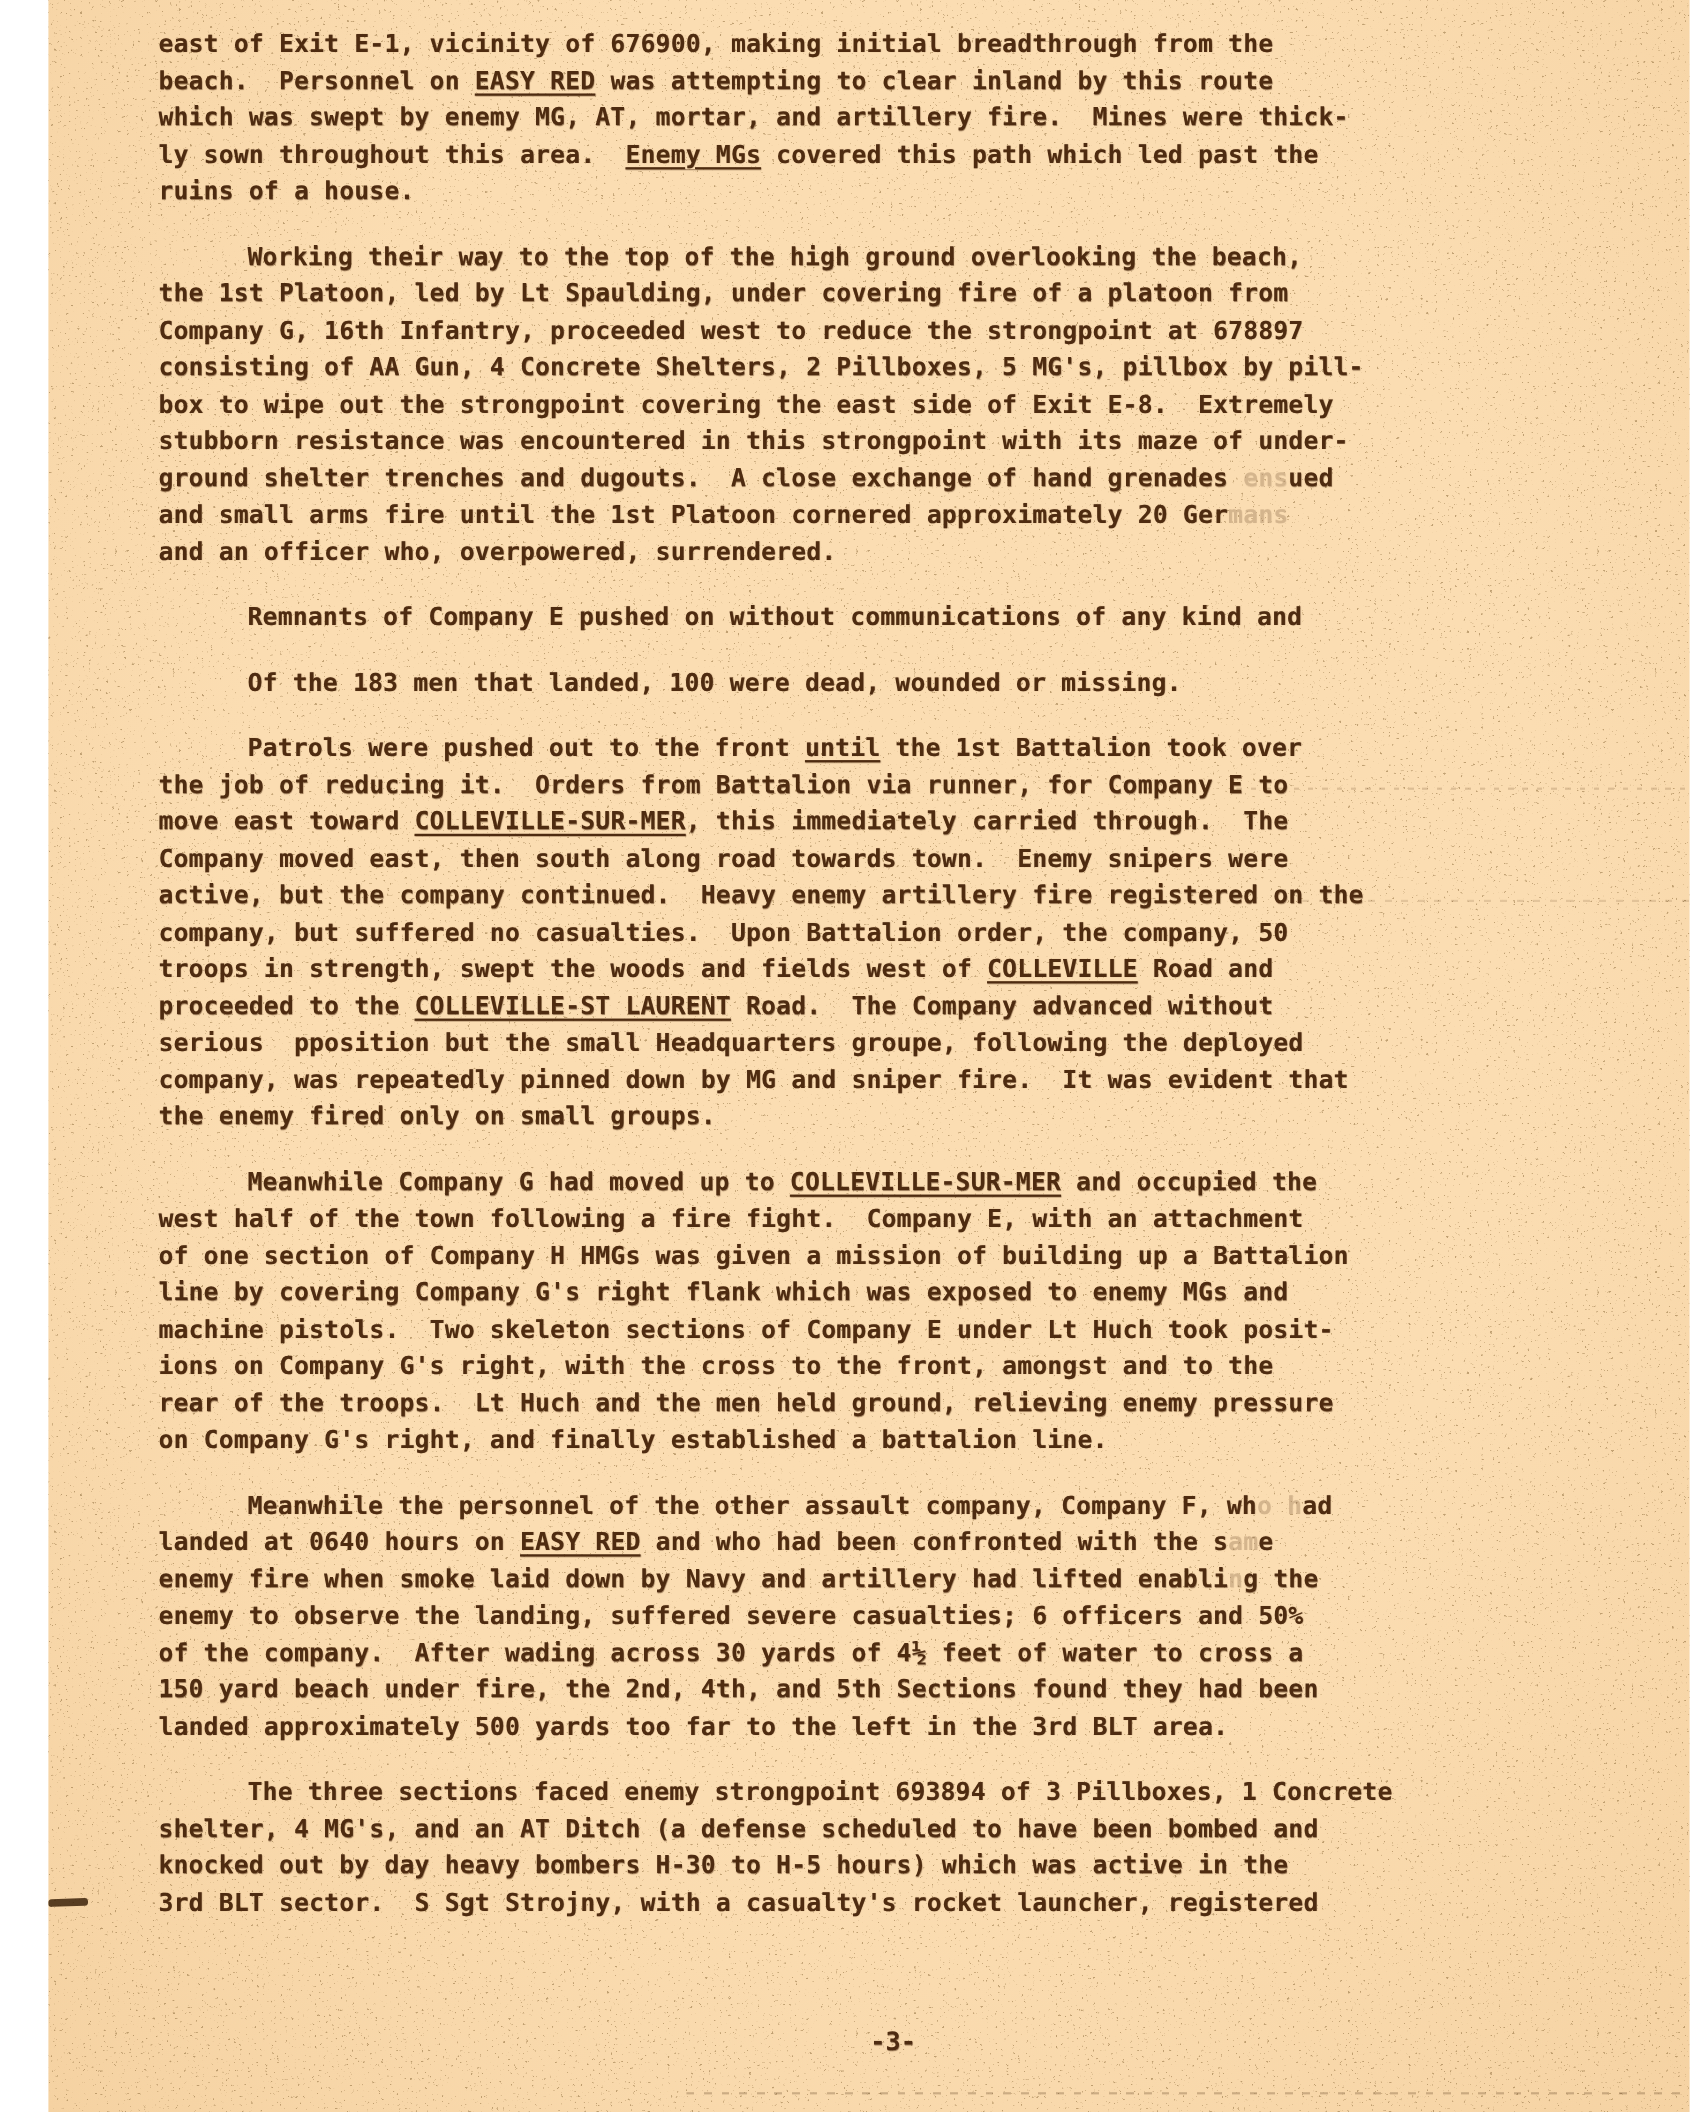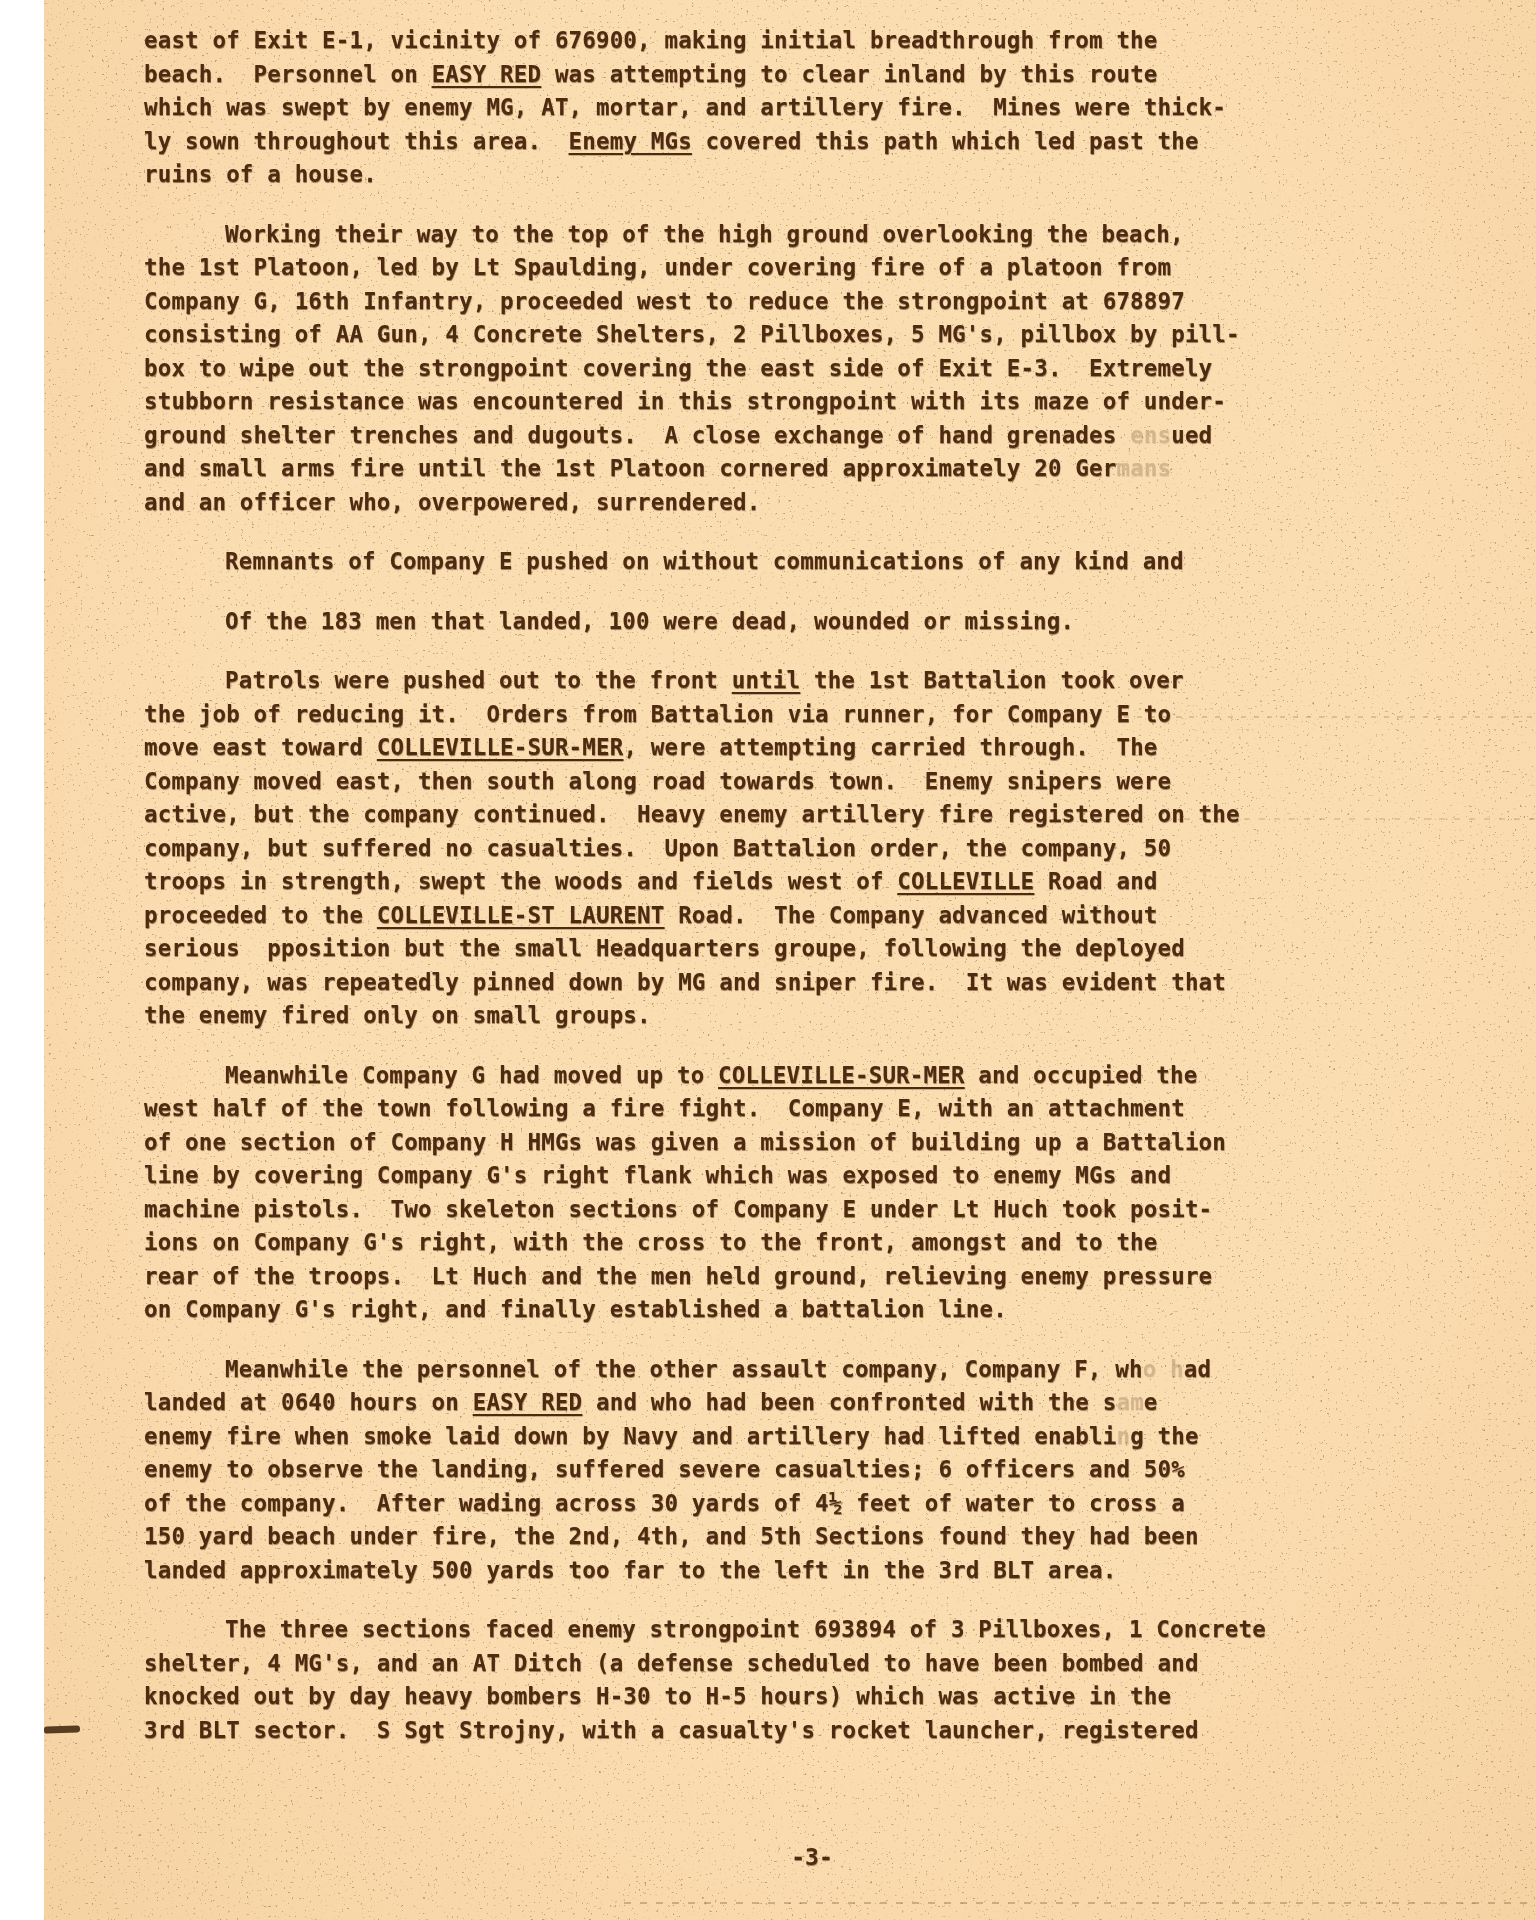--- a/index.html
+++ b/index.html
@@ -98,36 +98,36 @@
         <div class="line"><span>beach.  Personnel on </span><span class="u">EASY RED</span><span> was attempting to clear inland by this route</span></div>
         <div class="line"><span>which was swept by enemy MG, AT, mortar, and artillery fire.  Mines were thick-</span></div>
         <div class="line"><span>ly sown throughout this area.  </span><span class="u">Enemy MGs</span><span> covered this path which led past the</span></div>
         <div class="line"><span>ruins of a house.</span></div>
       </div>
       <div class="paragraph indent">
         <div class="line"><span>Working their way to the top of the high ground overlooking the beach,</span></div>
         <div class="line"><span>the 1st Platoon, led by Lt Spaulding, under covering fire of a platoon from</span></div>
         <div class="line"><span>Company G, 16th Infantry, proceeded west to reduce the strongpoint at 678897</span></div>
         <div class="line"><span>consisting of AA Gun, 4 Concrete Shelters, 2 Pillboxes, 5 MG's, pillbox by pill-</span></div>
-        <div class="line"><span>box to wipe out the strongpoint covering the east side of Exit E-3.  Extremely</span></div>
+        <div class="line"><span>box to wipe out the strongpoint covering the east side of Exit E-8.  Extremely</span></div>
         <div class="line"><span>stubborn resistance was encountered in this strongpoint with its maze of under-</span></div>
         <div class="line"><span>ground shelter trenches and dugouts.  A close exchange of hand grenades </span><span class="f">ens</span><span>ued</span></div>
         <div class="line"><span>and small arms fire until the 1st Platoon cornered approximately 20 Ger</span><span class="f">mans</span></div>
         <div class="line"><span>and an officer who, overpowered, surrendered.</span></div>
       </div>
       <div class="paragraph indent">
         <div class="line"><span>Remnants of Company E pushed on without communications of any kind and</span></div>
       </div>
       <div class="paragraph indent">
         <div class="line"><span>Of the 183 men that landed, 100 were dead, wounded or missing.</span></div>
       </div>
       <div class="paragraph indent">
         <div class="line"><span>Patrols were pushed out to the front </span><span class="u">until</span><span> the 1st Battalion took over</span></div>
         <div class="line"><span>the job of reducing it.  Orders from Battalion via runner, for Company E to</span></div>
-        <div class="line"><span>move east toward </span><span class="u">COLLEVILLE-SUR-MER</span><span>, were attempting carried through.  The</span></div>
+        <div class="line"><span>move east toward </span><span class="u">COLLEVILLE-SUR-MER</span><span>, this immediately carried through.  The</span></div>
         <div class="line"><span>Company moved east, then south along road towards town.  Enemy snipers were</span></div>
         <div class="line"><span>active, but the company continued.  Heavy enemy artillery fire registered on the</span></div>
         <div class="line"><span>company, but suffered no casualties.  Upon Battalion order, the company, 50</span></div>
         <div class="line"><span>troops in strength, swept the woods and fields west of </span><span class="u">COLLEVILLE</span><span> Road and</span></div>
         <div class="line"><span>proceeded to the </span><span class="u">COLLEVILLE-ST LAURENT</span><span> Road.  The Company advanced without</span></div>
         <div class="line"><span>serious  pposition but the small Headquarters groupe, following the deployed</span></div>
         <div class="line"><span>company, was repeatedly pinned down by MG and sniper fire.  It was evident that</span></div>
         <div class="line"><span>the enemy fired only on small groups.</span></div>
       </div>
       <div class="paragraph indent">

